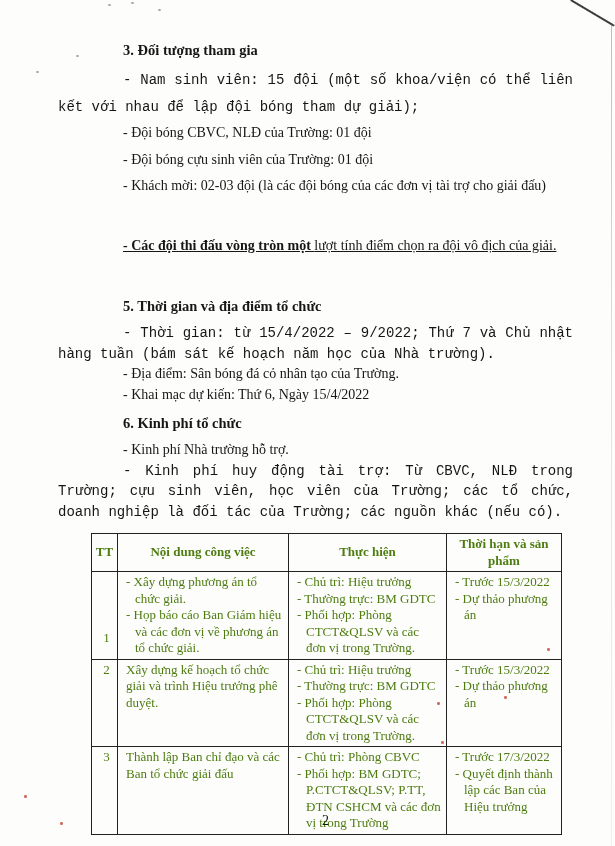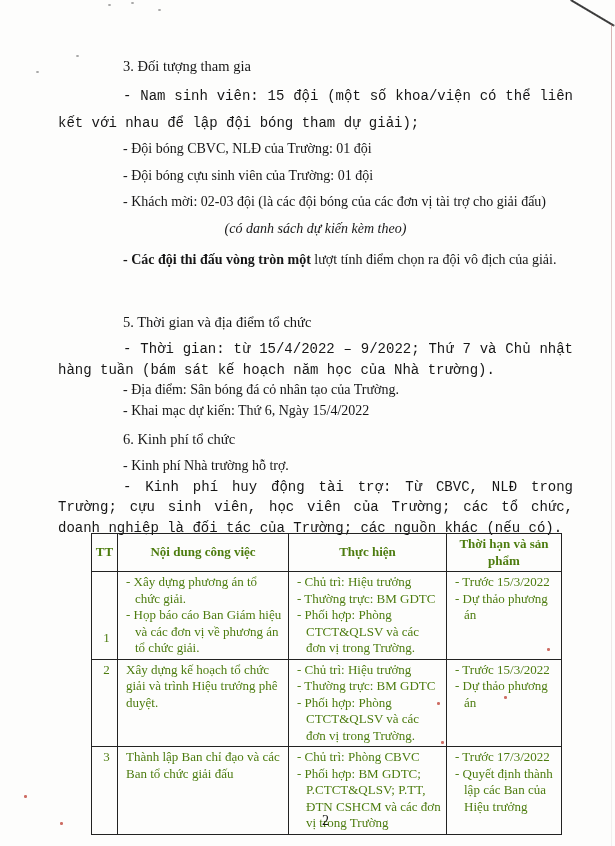--- a/index.html
+++ b/index.html
@@ -3,25 +3,25 @@
 <meta charset="utf-8">
 <style>
   html,body{margin:0;padding:0;background:#e8e8e8;}
   .page{
     position:relative;width:615px;height:846px;margin:0 auto;
     background:#fdfdfc;overflow:hidden;
     font-family:"Liberation Serif","DejaVu Serif",serif;
     color:#161616;
   }
   .sec{position:absolute;left:58px;right:42px;}
-  .sec h3{font-size:14.5px;font-weight:normal;line-height:20px;margin:16px 0 7px 65px;}
+  .sec h3{font-size:14.5px;font-weight:bold;line-height:20px;margin:0 0 7px 65px;}
   .sec p{margin:0;font-size:14px;text-indent:65px;}
   .s3 p{line-height:26.6px;}
   .s3 .note{text-align:center;font-style:italic;text-indent:0;}
-  .s4 p{line-height:20px;margin-top:21px;}
+  .s4 p{line-height:20px;margin-top:7px;text-decoration:underline;}
   .s4 .b{font-weight:bold;}
   .s5 p,.s6 p{line-height:20.6px;}
   .s5 .body,.s6 .body{margin-top:2px;}
   .just{text-align:justify;font-family:Liberation Mono, monospace;}
   
   table.plan{
     position:absolute;left:91px;top:533px;width:470px;
     border-collapse:collapse;table-layout:fixed;
     font-size:13px;line-height:16.5px;color:#4d7c0f;
   }
@@ -69,21 +69,20 @@
   <div class="speck r" style="left:547px;top:648px;"></div>
   <div class="speck r" style="left:24px;top:795px;"></div>
   <div class="speck r" style="left:60px;top:822px;"></div>
 
   <section class="sec s3" style="top:40px;">
     <h3>3. Đối tượng tham gia</h3>
     <p class="just">- Nam sinh viên: 15 đội (một số khoa/viện có thể liên kết với nhau để lập đội bóng tham dự giải);</p>
     <p>- Đội bóng CBVC, NLĐ của Trường: 01 đội</p>
     <p>- Đội bóng cựu sinh viên của Trường: 01 đội</p>
     <p>- Khách mời: 02-03 đội (là các đội bóng của các đơn vị tài trợ cho giải đấu)</p>
-    <p class="note">(có danh sách dự kiến kèm theo)</p>
   </section>
 
   <section class="sec s4" style="top:229px;">
     <p><span class="b">- Các đội thi đấu vòng tròn một </span><span>lượt tính điểm chọn ra đội vô địch của giải.</span></p>
   </section>
 
   <section class="sec s5" style="top:296px;">
     <h3>5. Thời gian và địa điểm tổ chức</h3>
     <div class="body">
       <p class="just">- Thời gian: từ 15/4/2022 – 9/2022; Thứ 7 và Chủ nhật hàng tuần (bám sát kế hoạch năm học của Nhà trường).</p>

